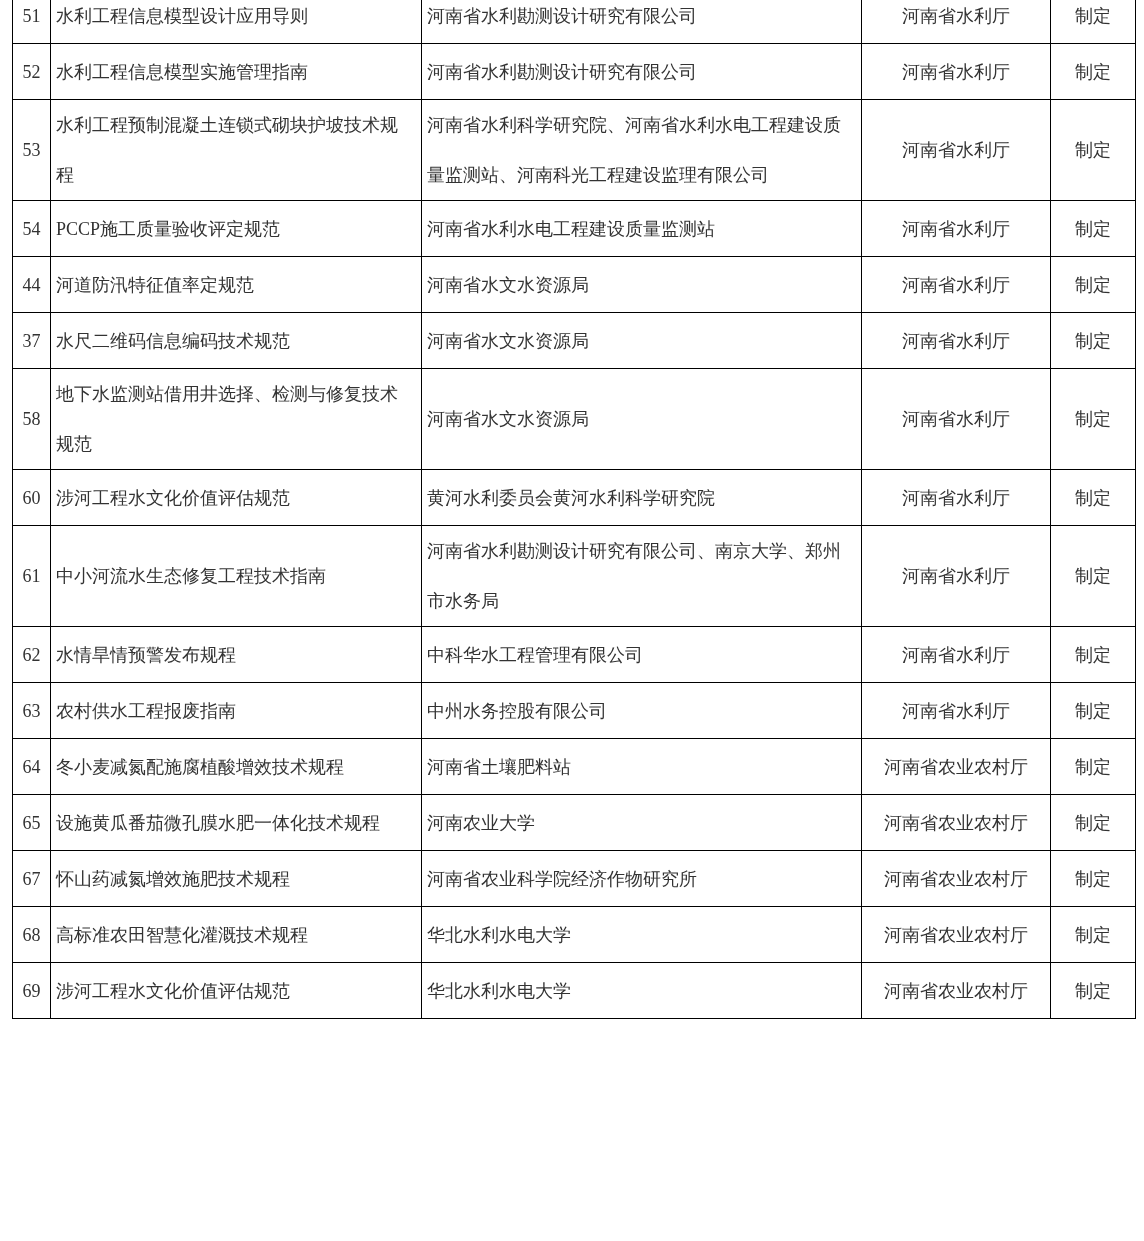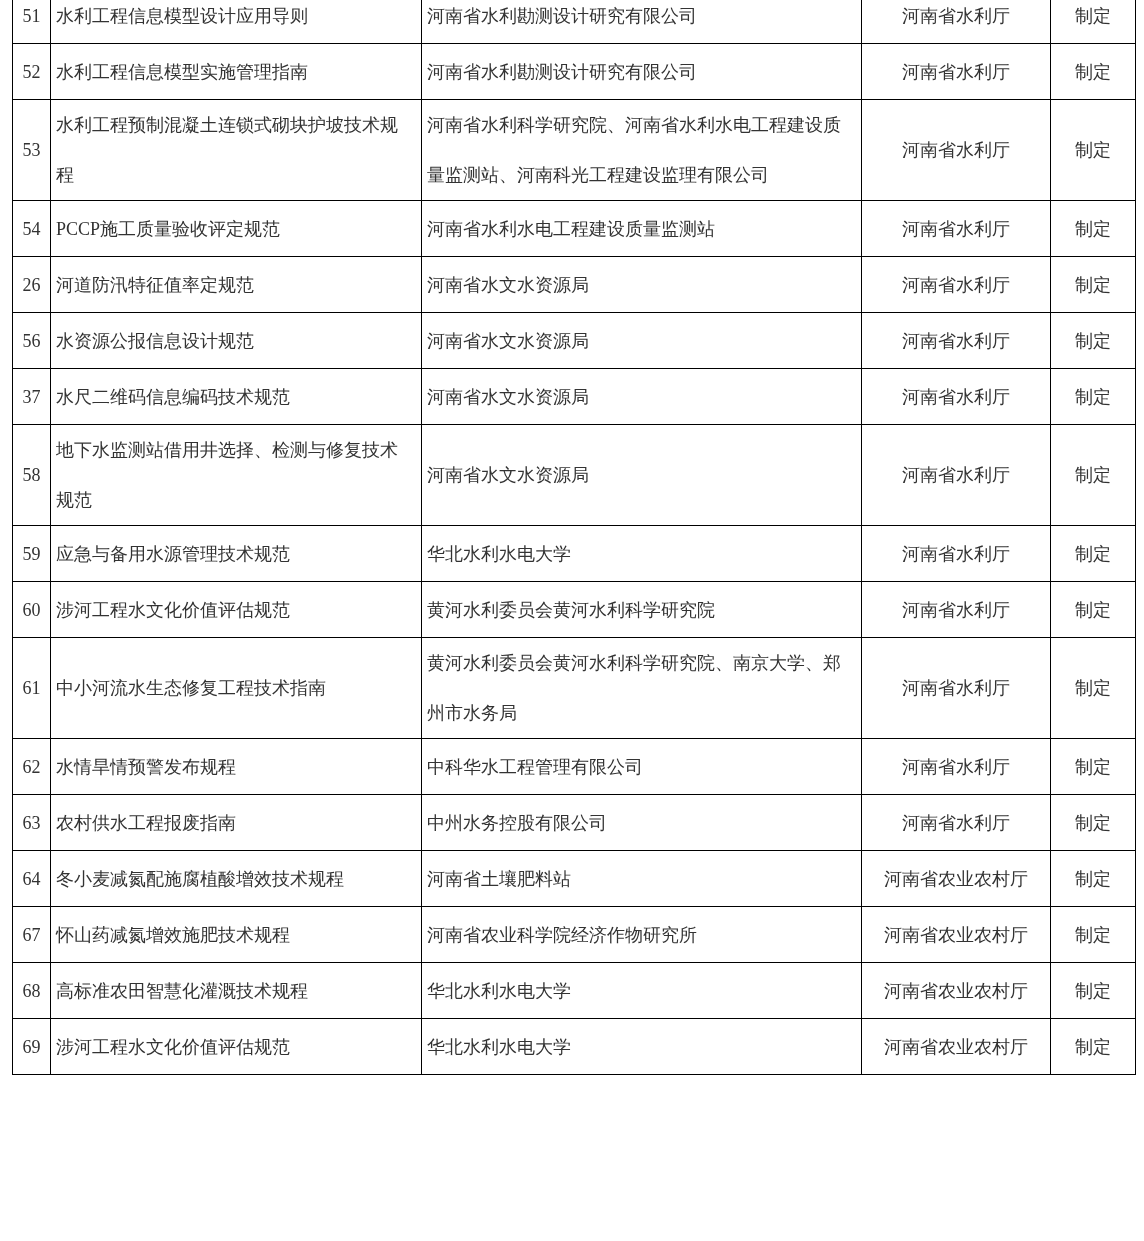--- a/index.html
+++ b/index.html
@@ -88,65 +88,51 @@
       <td class="c-action">制定</td>
     </tr>
         <tr>
       <td class="c-num">54</td>
       <td class="c-name">PCCP施工质量验收评定规范</td>
       <td class="c-org">河南省水利水电工程建设质量监测站</td>
       <td class="c-dept">河南省水利厅</td>
       <td class="c-action">制定</td>
     </tr>
         <tr>
-      <td class="c-num">26</td>
+      <td class="c-num">44</td>
       <td class="c-name">河道防汛特征值率定规范</td>
-      <td class="c-org">河南省水文水资源局</td>
-      <td class="c-dept">河南省水利厅</td>
-      <td class="c-action">制定</td>
-    </tr>
-        <tr>
-      <td class="c-num">56</td>
-      <td class="c-name">水资源公报信息设计规范</td>
       <td class="c-org">河南省水文水资源局</td>
       <td class="c-dept">河南省水利厅</td>
       <td class="c-action">制定</td>
     </tr>
         <tr>
       <td class="c-num">37</td>
       <td class="c-name">水尺二维码信息编码技术规范</td>
       <td class="c-org">河南省水文水资源局</td>
       <td class="c-dept">河南省水利厅</td>
       <td class="c-action">制定</td>
     </tr>
         <tr>
       <td class="c-num">58</td>
       <td class="c-name">地下水监测站借用井选择、检测与修复技术规范</td>
       <td class="c-org">河南省水文水资源局</td>
       <td class="c-dept">河南省水利厅</td>
       <td class="c-action">制定</td>
     </tr>
         <tr>
-      <td class="c-num">59</td>
-      <td class="c-name">应急与备用水源管理技术规范</td>
-      <td class="c-org">华北水利水电大学</td>
-      <td class="c-dept">河南省水利厅</td>
-      <td class="c-action">制定</td>
-    </tr>
-        <tr>
       <td class="c-num">60</td>
       <td class="c-name">涉河工程水文化价值评估规范</td>
       <td class="c-org">黄河水利委员会黄河水利科学研究院</td>
       <td class="c-dept">河南省水利厅</td>
       <td class="c-action">制定</td>
     </tr>
         <tr>
       <td class="c-num">61</td>
       <td class="c-name">中小河流水生态修复工程技术指南</td>
-      <td class="c-org">黄河水利委员会黄河水利科学研究院、南京大学、郑州市水务局</td>
+      <td class="c-org">河南省水利勘测设计研究有限公司、南京大学、郑州市水务局</td>
       <td class="c-dept">河南省水利厅</td>
       <td class="c-action">制定</td>
     </tr>
         <tr>
       <td class="c-num">62</td>
       <td class="c-name">水情旱情预警发布规程</td>
       <td class="c-org">中科华水工程管理有限公司</td>
       <td class="c-dept">河南省水利厅</td>
       <td class="c-action">制定</td>
     </tr>
@@ -154,20 +140,27 @@
       <td class="c-num">63</td>
       <td class="c-name">农村供水工程报废指南</td>
       <td class="c-org">中州水务控股有限公司</td>
       <td class="c-dept">河南省水利厅</td>
       <td class="c-action">制定</td>
     </tr>
         <tr>
       <td class="c-num">64</td>
       <td class="c-name">冬小麦减氮配施腐植酸增效技术规程</td>
       <td class="c-org">河南省土壤肥料站</td>
+      <td class="c-dept">河南省农业农村厅</td>
+      <td class="c-action">制定</td>
+    </tr>
+        <tr>
+      <td class="c-num">65</td>
+      <td class="c-name">设施黄瓜番茄微孔膜水肥一体化技术规程</td>
+      <td class="c-org">河南农业大学</td>
       <td class="c-dept">河南省农业农村厅</td>
       <td class="c-action">制定</td>
     </tr>
         <tr>
       <td class="c-num">67</td>
       <td class="c-name">怀山药减氮增效施肥技术规程</td>
       <td class="c-org">河南省农业科学院经济作物研究所</td>
       <td class="c-dept">河南省农业农村厅</td>
       <td class="c-action">制定</td>
     </tr>

